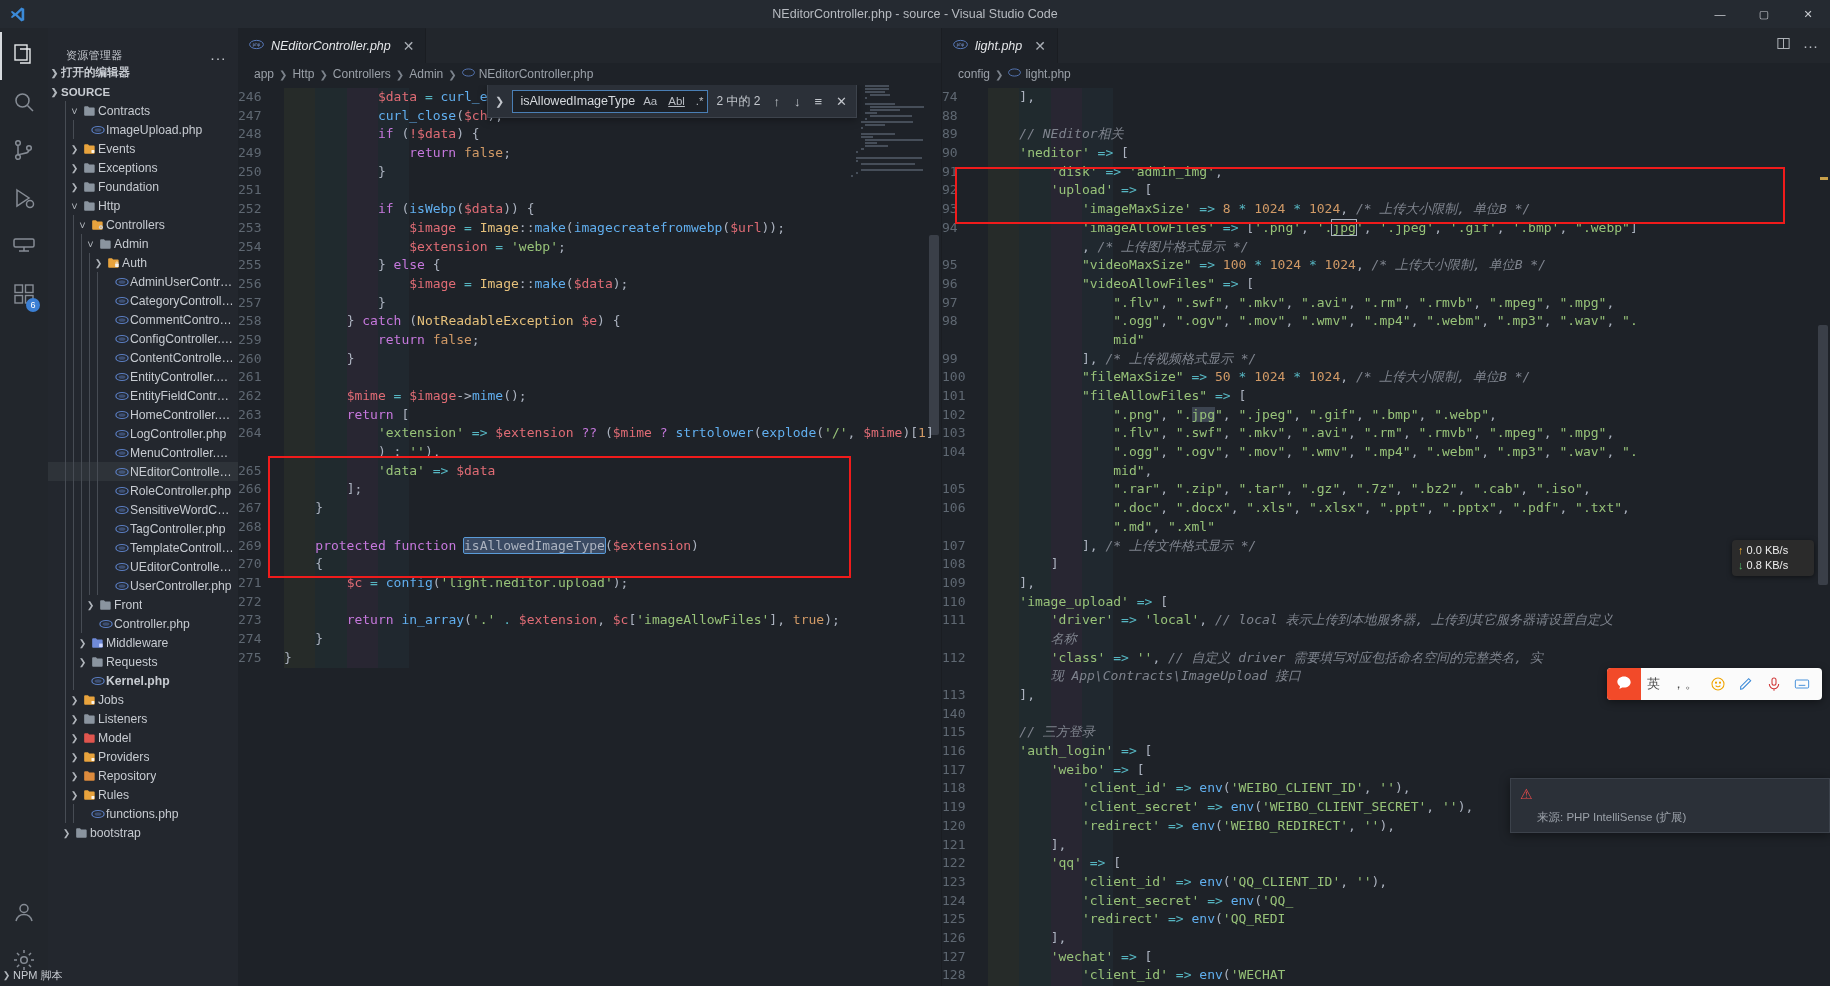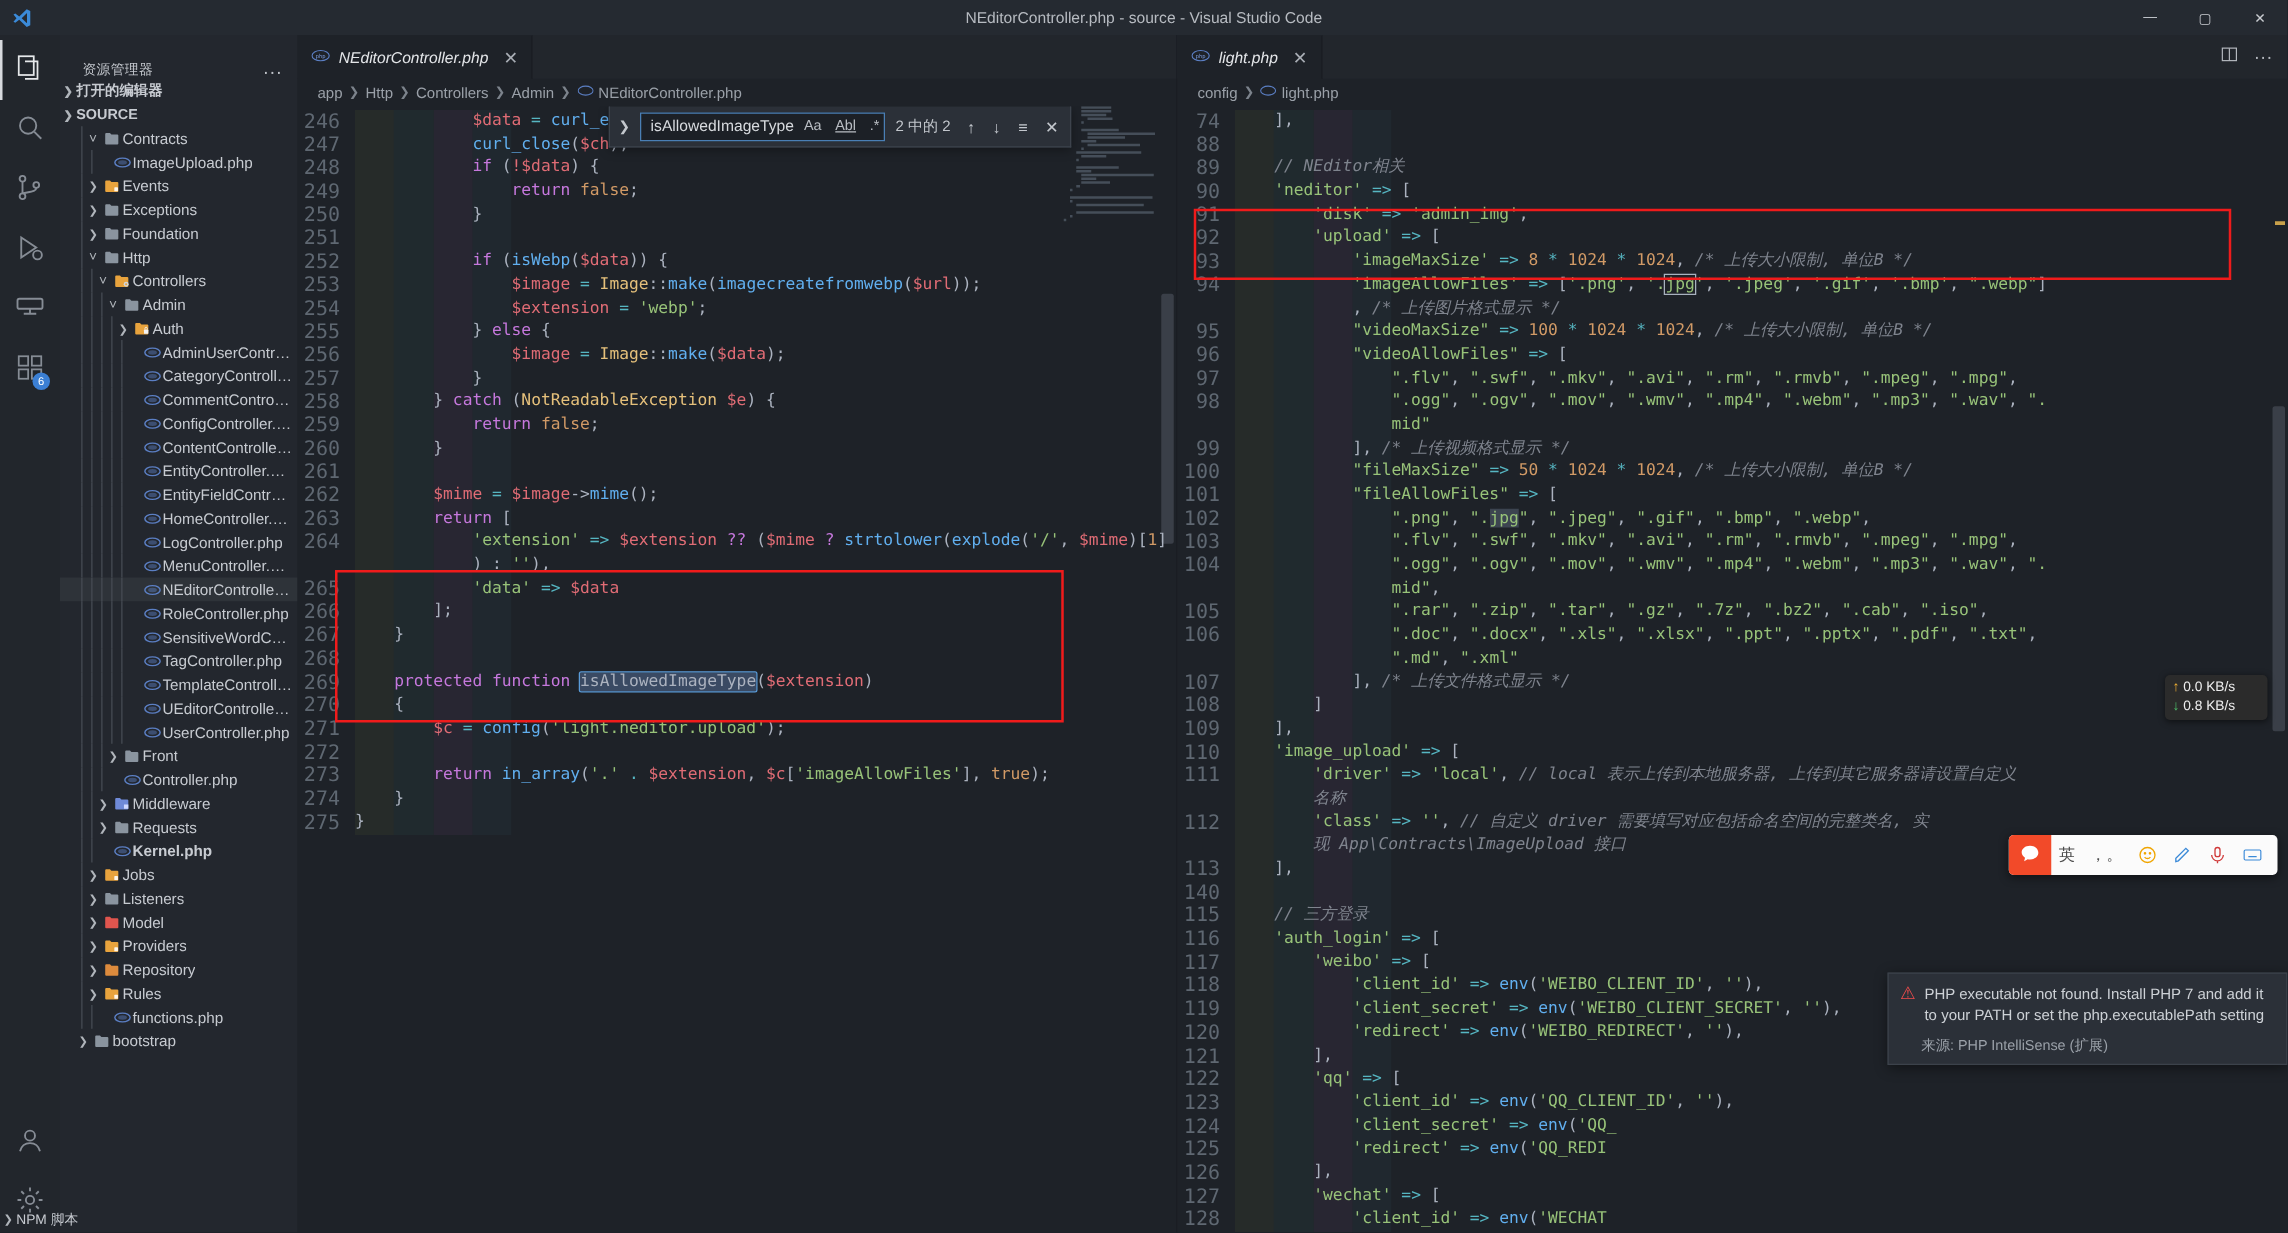--- a/index.html
+++ b/index.html
@@ -80,22 +80,22 @@
   .tabbar-actions .dots { font-size: 15px; line-height: 6px; }
 
   .breadcrumbs { height: 22px; display: flex; align-items: center; padding: 0 0 0 16px; font-size: 12px; color: #9aa0a8; gap: 5px; flex:none;}
   .bc-sep { color: #7c838c; font-size: 10px; }
   .bc-php { display:inline-flex; align-items:center; gap:4px;}
   .bc-php svg { width: 13px; height: 13px; }
 
   
   .codearea { flex: 1; position: relative; overflow: hidden; display: flex; }
   .gutter {
-    width: 46px; flex: none; text-align: right; padding-right: 12px; color: #5f6872;
-    font-family: "DejaVu Sans Mono", monospace; font-size: 16px; line-height: 18.7px; padding-top: 3px;
+    width: 46px; flex: none; text-align: left; padding-right: 12px; color: #5f6872;
+    font-family: "DejaVu Sans Mono", monospace; font-size: 13px; line-height: 18.7px; padding-top: 3px;
     user-select: none;
   }
   .gutter div { height: 18.7px; }
   .codelines {
     flex: 1; font-family: "DejaVu Sans Mono", monospace; font-size: 13px; line-height: 18.7px;
     padding-top: 3px; white-space: pre; color: #abb2bf; position: relative; overflow: hidden;
   }
   .codelines .ln { height: 18.7px; position: relative; }
 
   
@@ -1056,18 +1056,17 @@
       <svg viewBox="0 0 24 24" fill="none" stroke="#3b8ad8" stroke-width="1.4">
           <rect x="2" y="6" width="20" height="12" rx="1.5"></rect>
           <path d="M6 10h.01M10 10h.01M14 10h.01M18 10h.01M7 14h10"></path>
         </svg>
     </div>
   </div>
 
   <div class="notif">
     <div class="notif-body">
       <span class="notif-err">⚠</span>
-      <span>PHP executable not found. Install PHP 7 and add it to your PATH or set the php.executablePath setting</span>
     </div>
     <div class="notif-src">来源: PHP IntelliSense (扩展)</div>
   </div>
 
 </div>
 
 </body></html>

